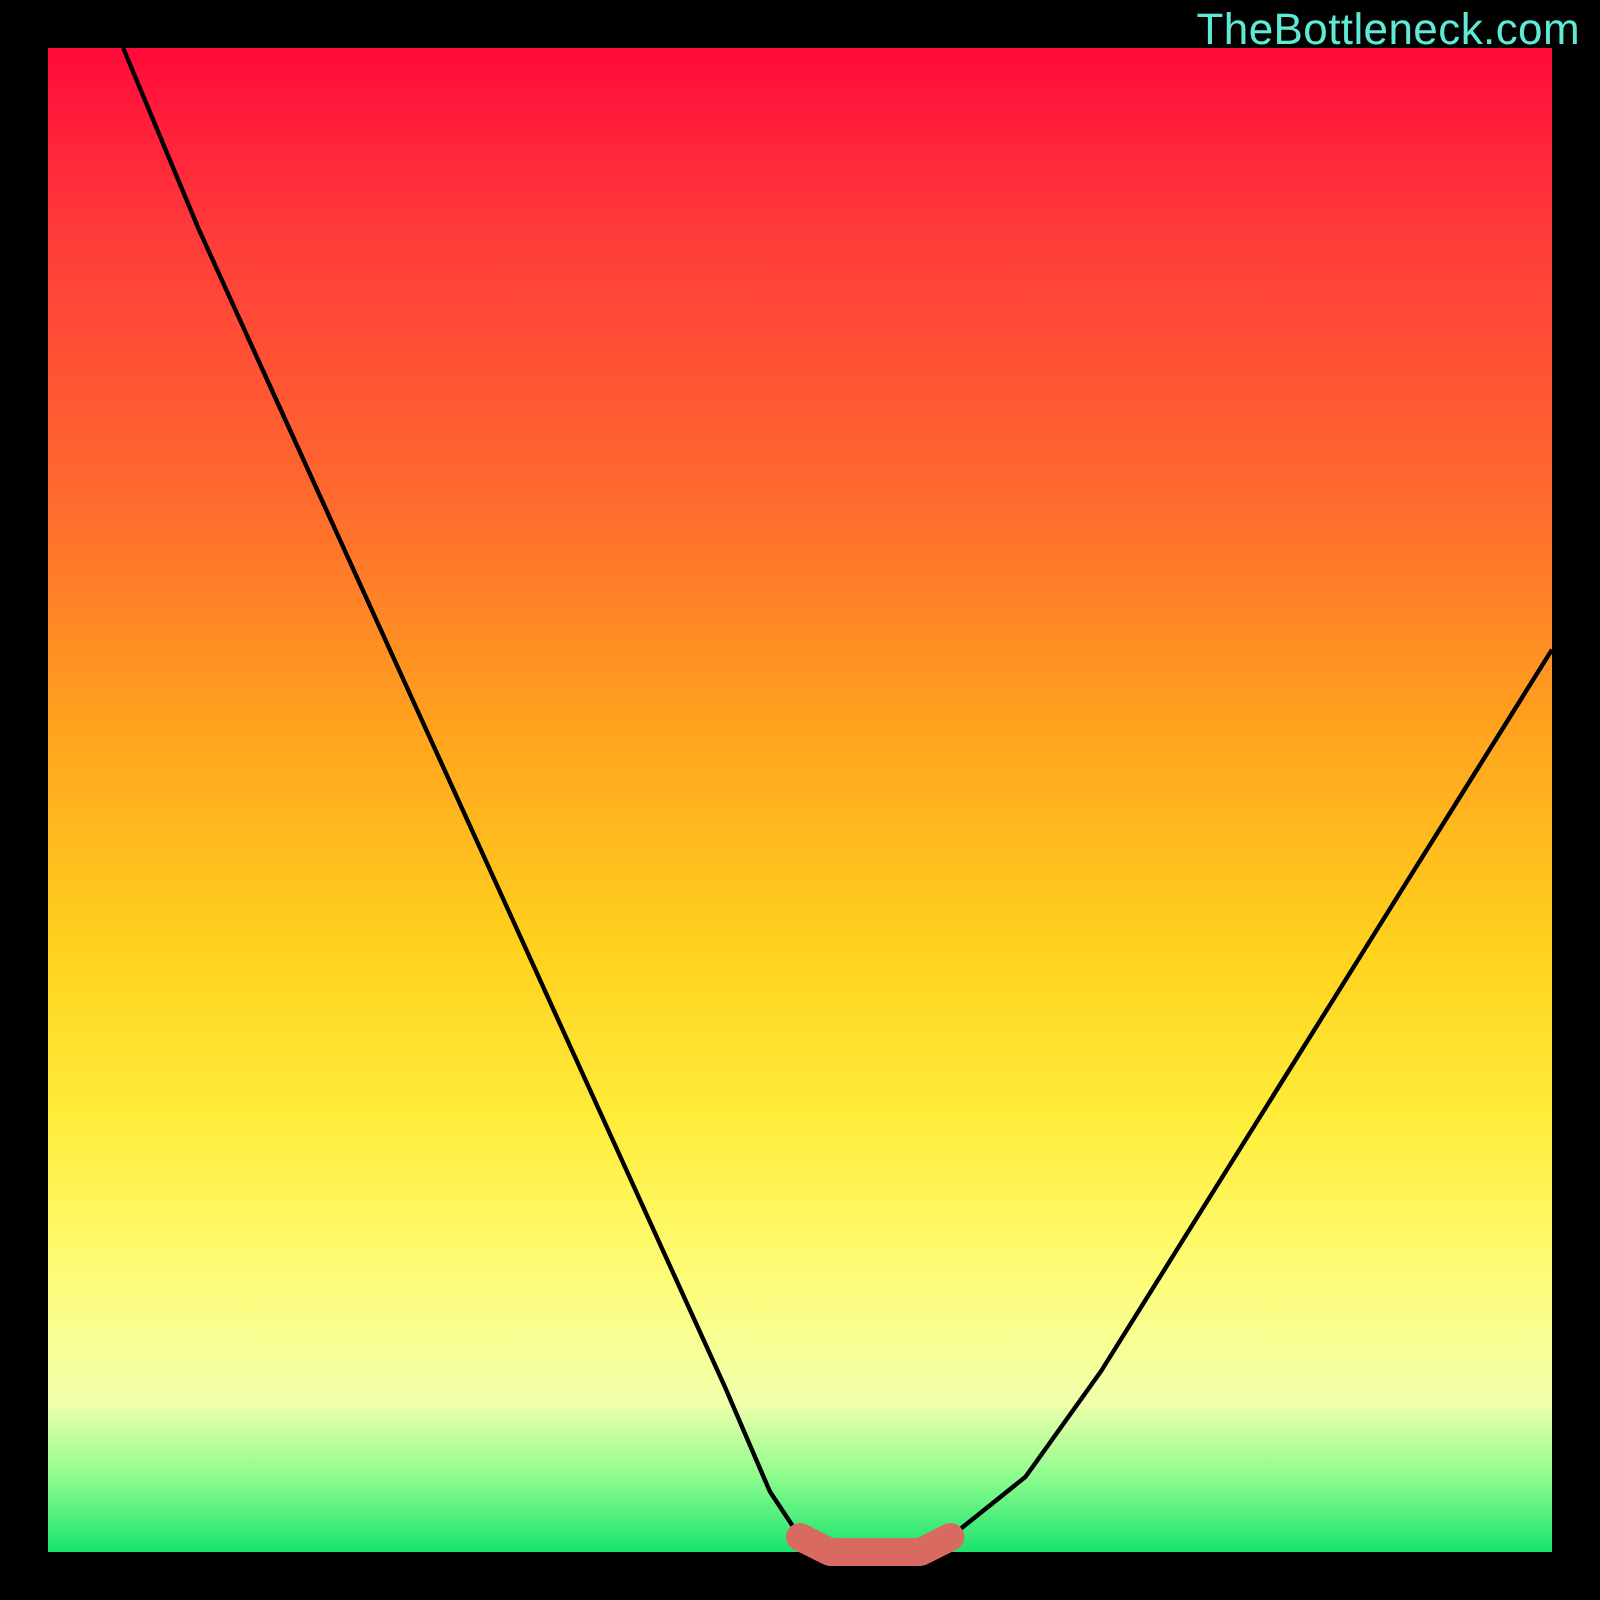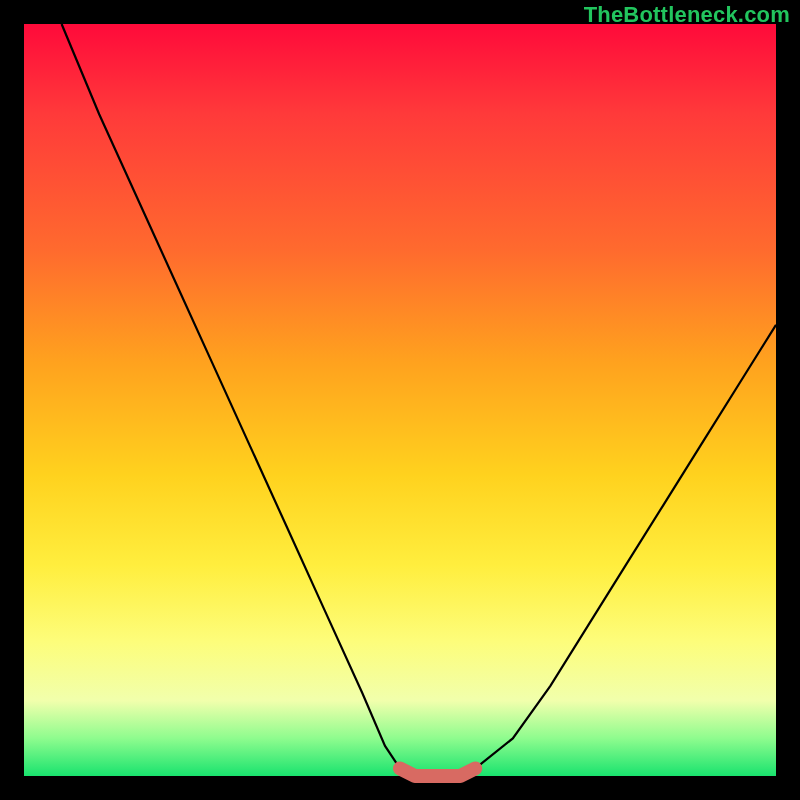--- a/index.html
+++ b/index.html
@@ -37,23 +37,23 @@
       #fdfd7a 82%,
       #f1ffac 90%,
       #8efc8e 95%,
       #19e36e 100%
     );
   }
   .watermark {
     position: absolute;
     top: 2px;
     right: 10px;
-    color: #22c55e;
+    color: #5eead4;
     font-size: 22px;
-    font-weight: 700;
+    font-weight: 400;
     letter-spacing: 0.2px;
     user-select: none;
   }
   svg.curve {
     position: absolute;
     left: 0;
     top: 0;
     width: 752px;
     height: 752px;
     overflow: visible;

